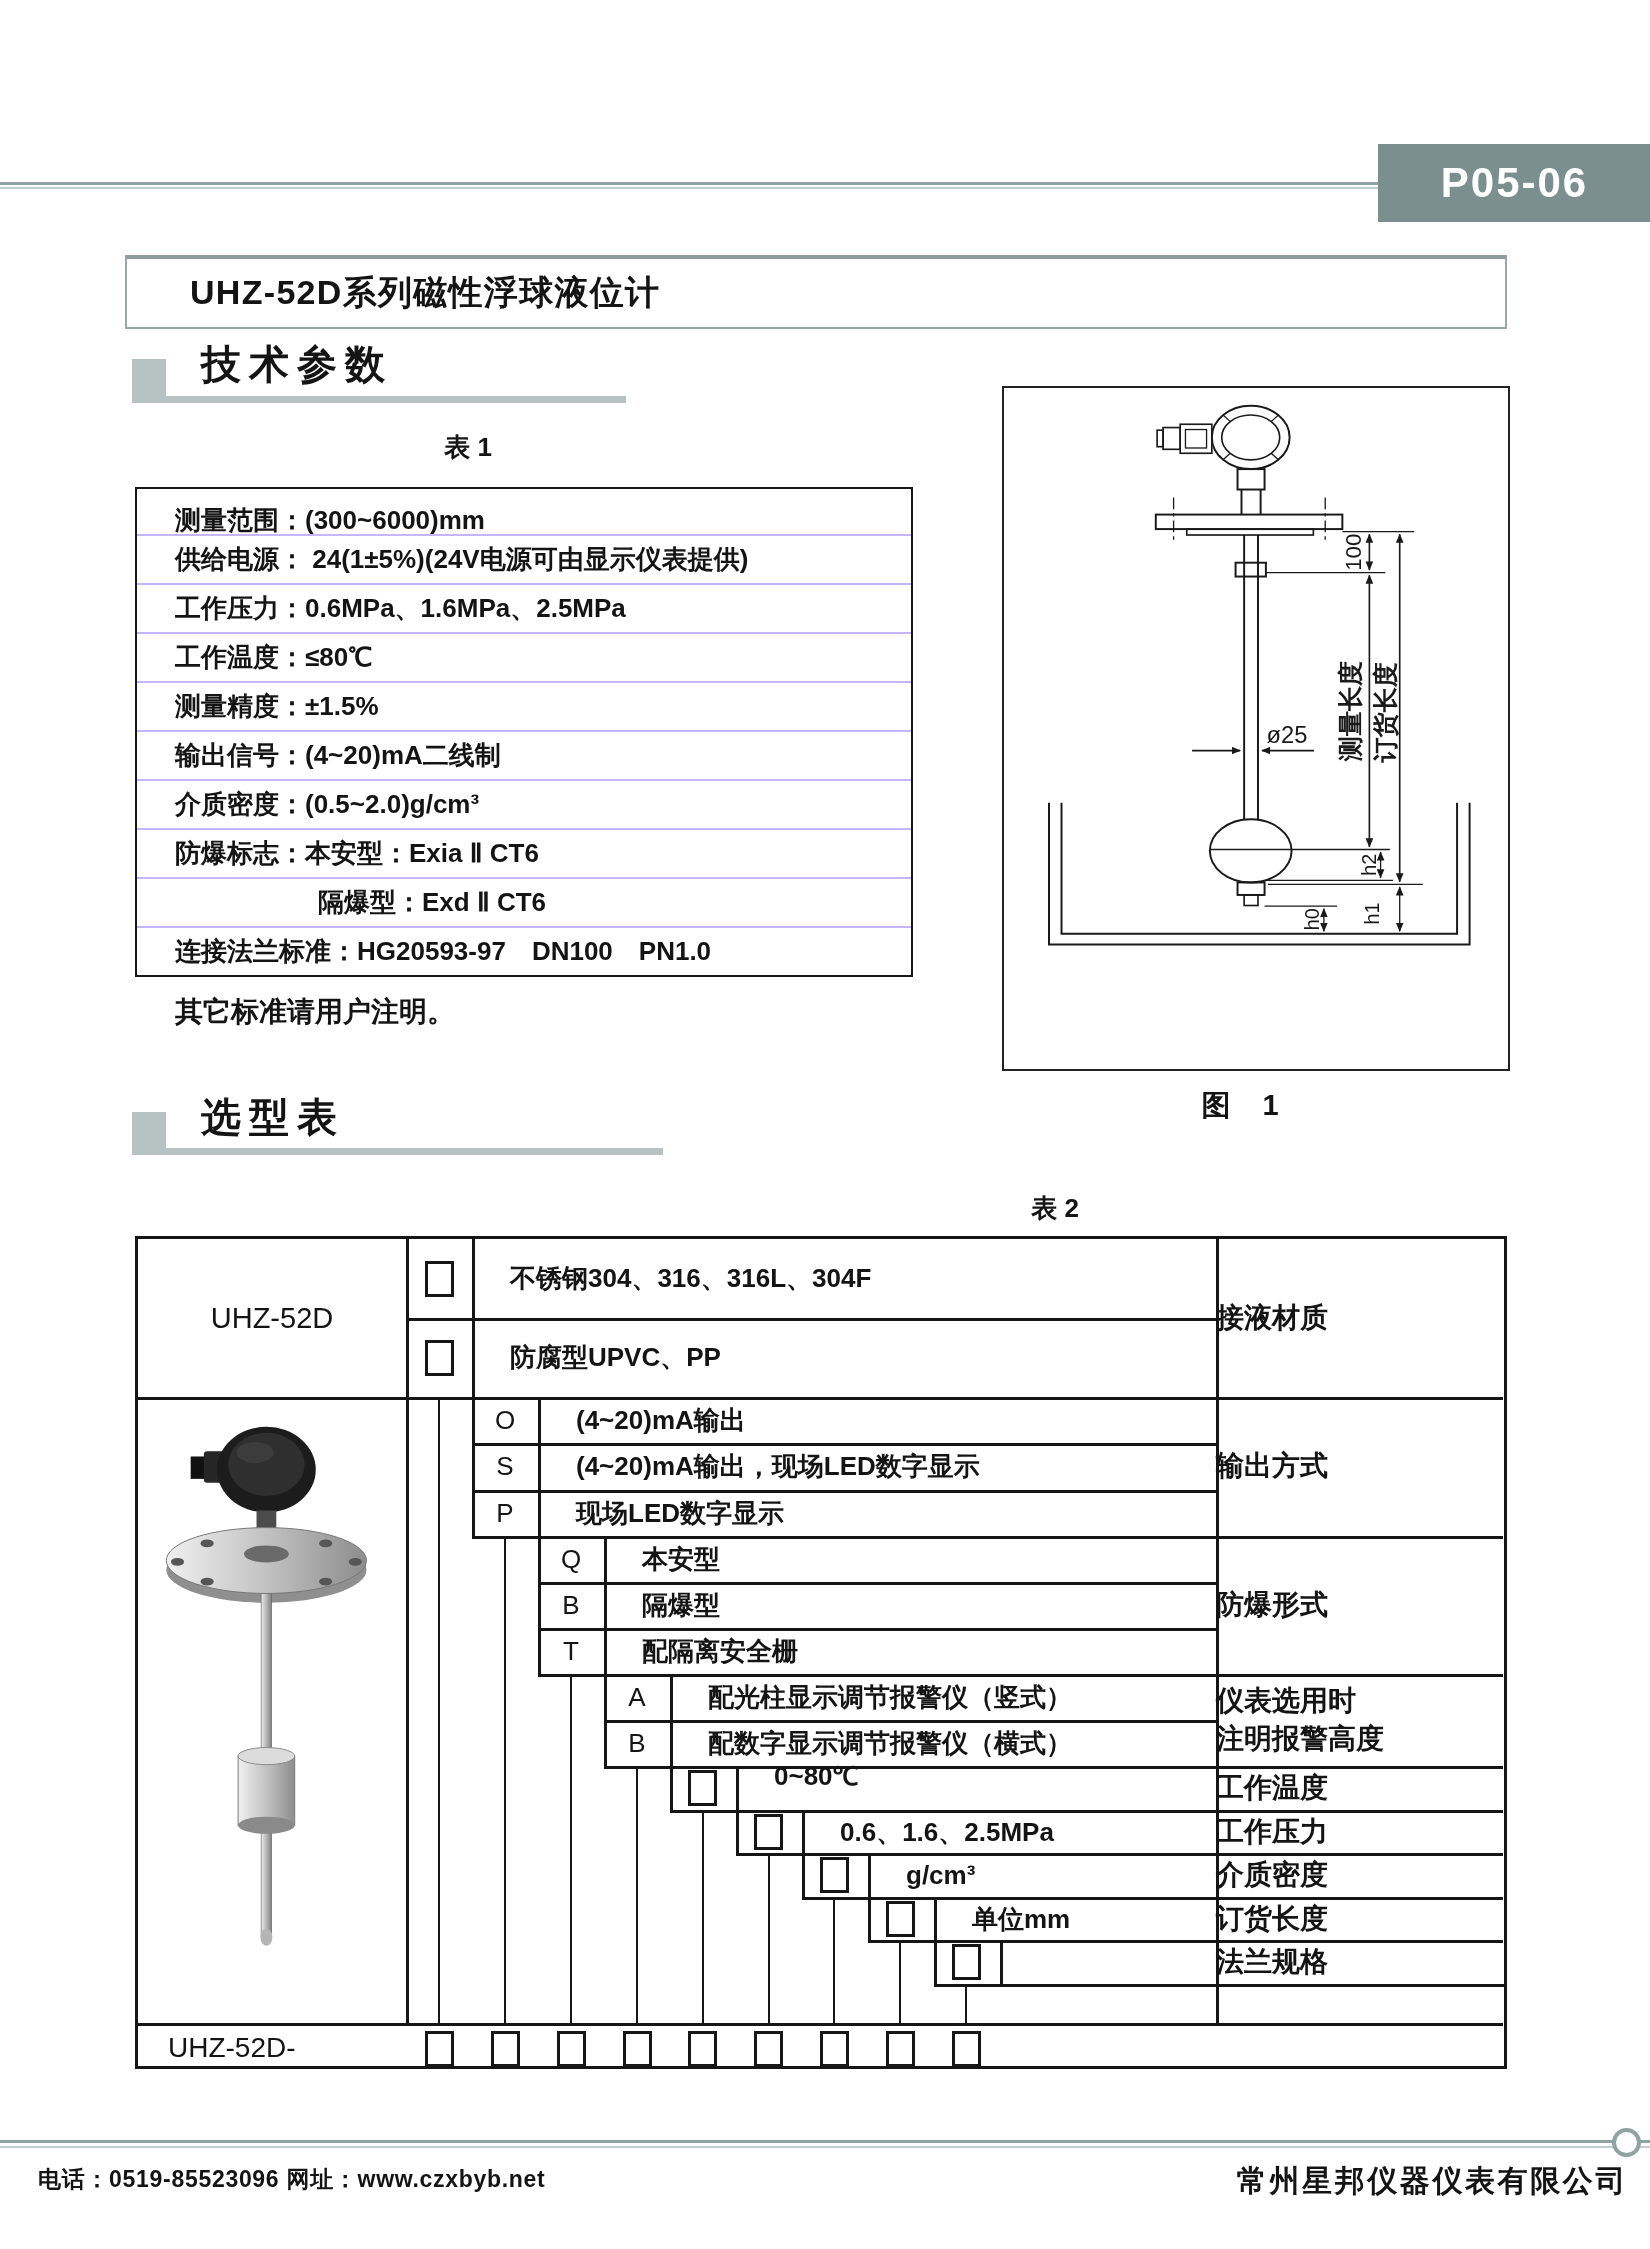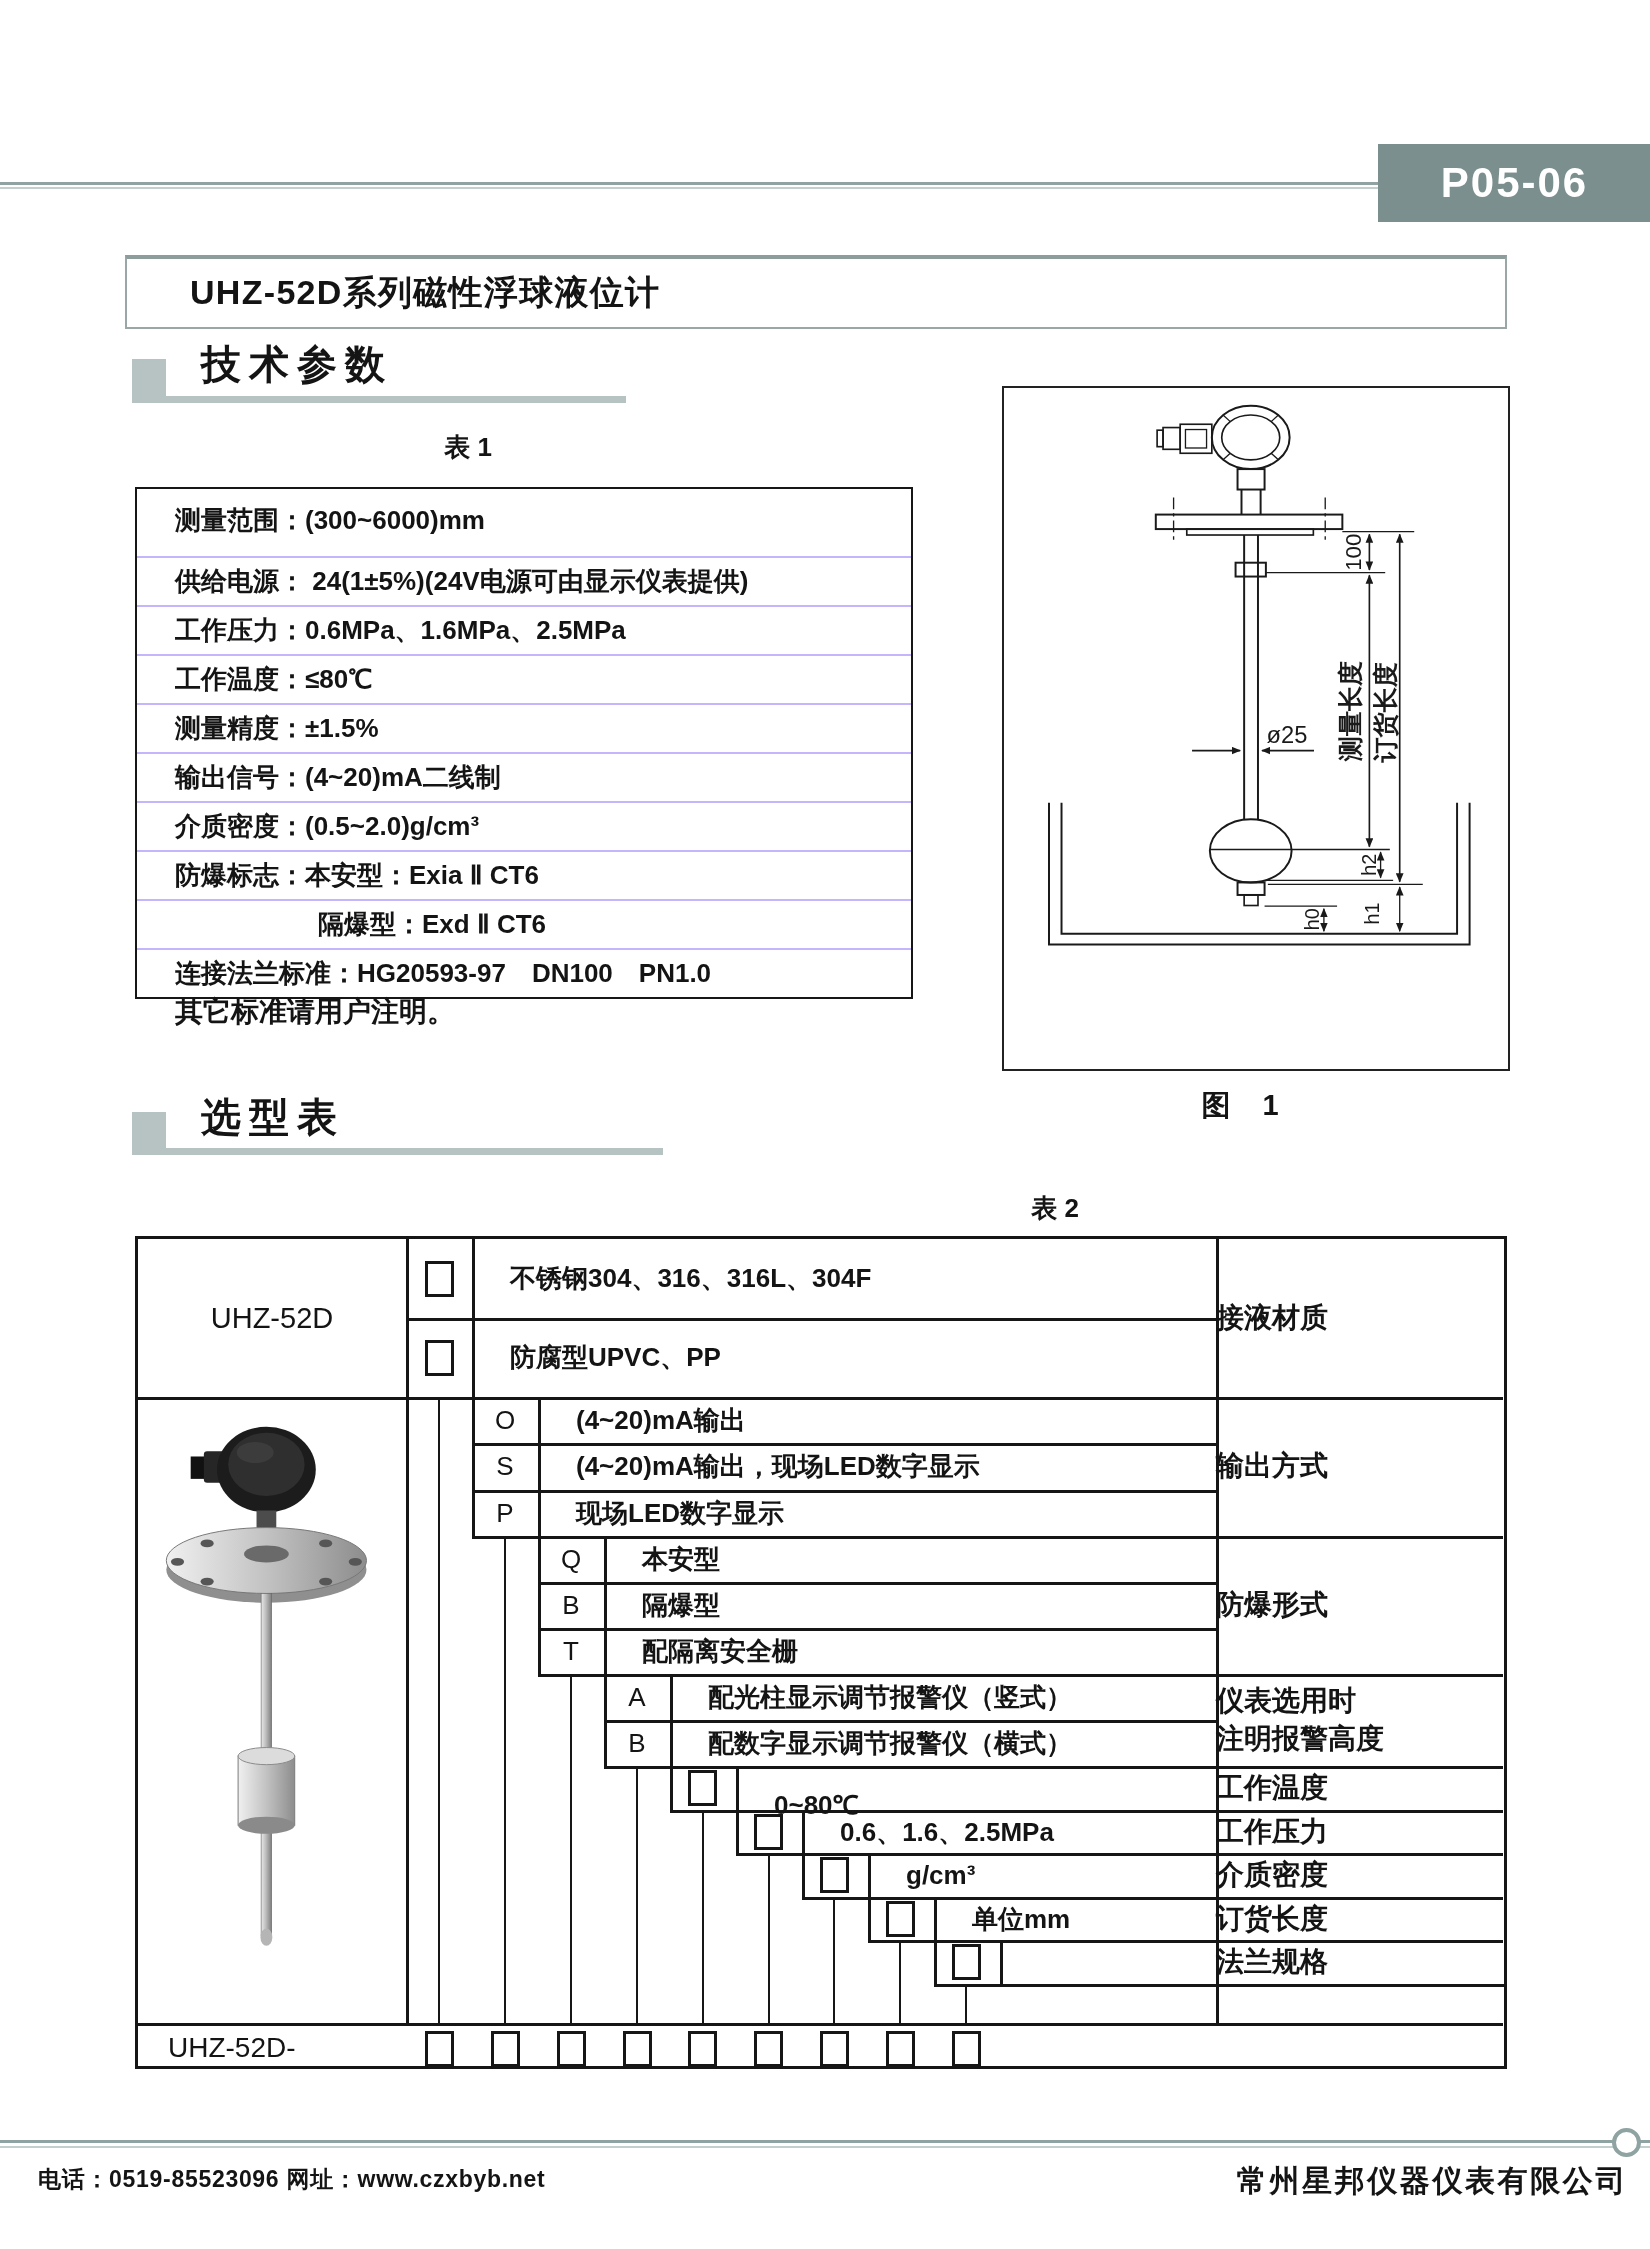--- a/index.html
+++ b/index.html
@@ -15,21 +15,21 @@
   .titlebox span{display:block;padding-left:63px;line-height:66px;font-size:34px;font-weight:bold;letter-spacing:1.3px}
   
   .sq{position:absolute;background:#b6c3c2}
   .bar{position:absolute;background:#b6c3c2}
   .sechead{position:absolute;font-size:40px;font-weight:bold;letter-spacing:8px;line-height:42px}
   .cap{position:absolute;font-size:26px;font-weight:bold;text-align:center;width:198px}
   
   .t1{position:absolute;left:135px;top:487px;width:778px;border:2.6px solid #161616;box-sizing:border-box;background:#fff}
   .t1 .r{height:47px;line-height:47px;border-top:2px solid #c4b5fd;padding-left:38px;
          font-size:26px;font-weight:bold;white-space:nowrap}
-  .t1 .r.first{height:67px;line-height:63px;border-top:none}
+  .t1 .r.first{height:45px;line-height:63px;border-top:none}
   .t1 .r.indent{padding-left:181px}
   .note{position:absolute;left:175px;top:993px;font-size:28px;font-weight:bold}
   
   .figbox{position:absolute;left:1002px;top:386px;width:508px;height:685px;border:2px solid #222;
           box-sizing:border-box;background:#fff}
   .figcap{position:absolute;left:1134px;top:1086px;width:224px;text-align:center;font-size:29px;
           font-weight:bold;letter-spacing:12px}
   
   .t2{position:absolute;left:135px;top:1236px;width:1372px;height:833px;border:3.3px solid #161616;
       box-sizing:border-box;background:#fff}
@@ -259,21 +259,21 @@
     <div class="txt" style="left:504px;top:297px;height:46px;line-height:46px">本安型</div>
     <div class="txt" style="left:504px;top:343px;height:46px;line-height:46px">隔爆型</div>
     <div class="txt" style="left:504px;top:389px;height:46px;line-height:46px">配隔离安全栅</div>
 
     <div class="code" style="left:466px;top:435px;height:46px;line-height:46px">A</div>
     <div class="code" style="left:466px;top:481px;height:46px;line-height:46px">B</div>
     <div class="txt" style="left:570px;top:435px;height:46px;line-height:46px">配光柱显示调节报警仪（竖式）</div>
     <div class="txt" style="left:570px;top:481px;height:46px;line-height:46px">配数字显示调节报警仪（横式）</div>
 
     <div class="cb" style="left:550px;top:531px"></div>
-    <div class="txt" style="left:636px;top:544px;height:58px;line-height:44px">0~80℃</div>
+    <div class="txt" style="left:636px;top:515px;height:58px;line-height:44px">0~80℃</div>
     <div class="cb" style="left:616px;top:575px"></div>
     <div class="txt" style="left:702px;top:571px;height:44px;line-height:44px">0.6、1.6、2.5MPa</div>
     <div class="cb" style="left:682px;top:618px"></div>
     <div class="txt" style="left:768px;top:614px;height:44px;line-height:44px">g/cm³</div>
     <div class="cb" style="left:748px;top:662px"></div>
     <div class="txt" style="left:834px;top:658px;height:44px;line-height:44px">单位mm</div>
     <div class="cb" style="left:814px;top:705px"></div>
 
     <div class="lab" style="top:0;height:158px;line-height:158px">接液材质</div>
     <div class="lab" style="top:158px;height:138px;line-height:138px">输出方式</div>

